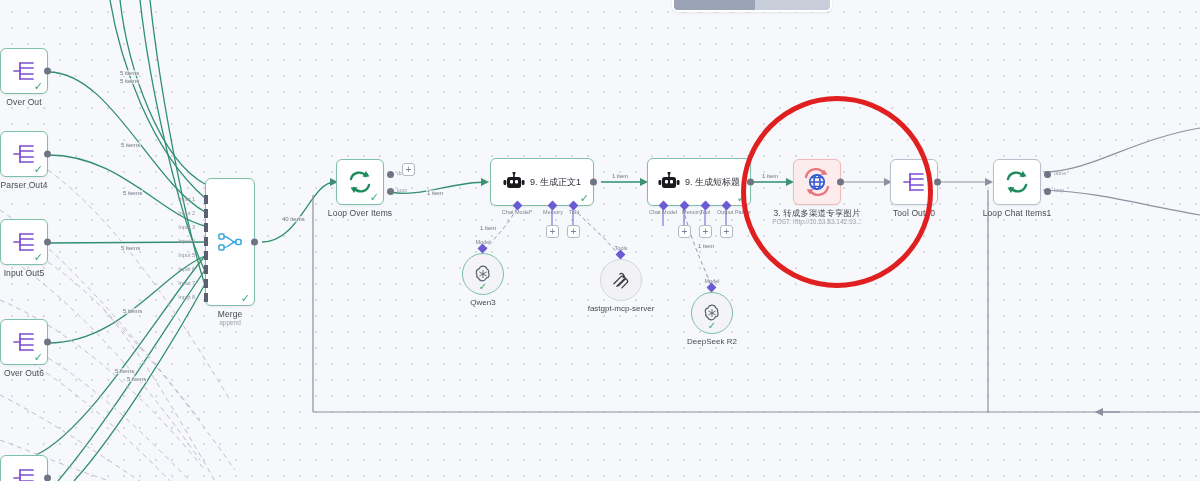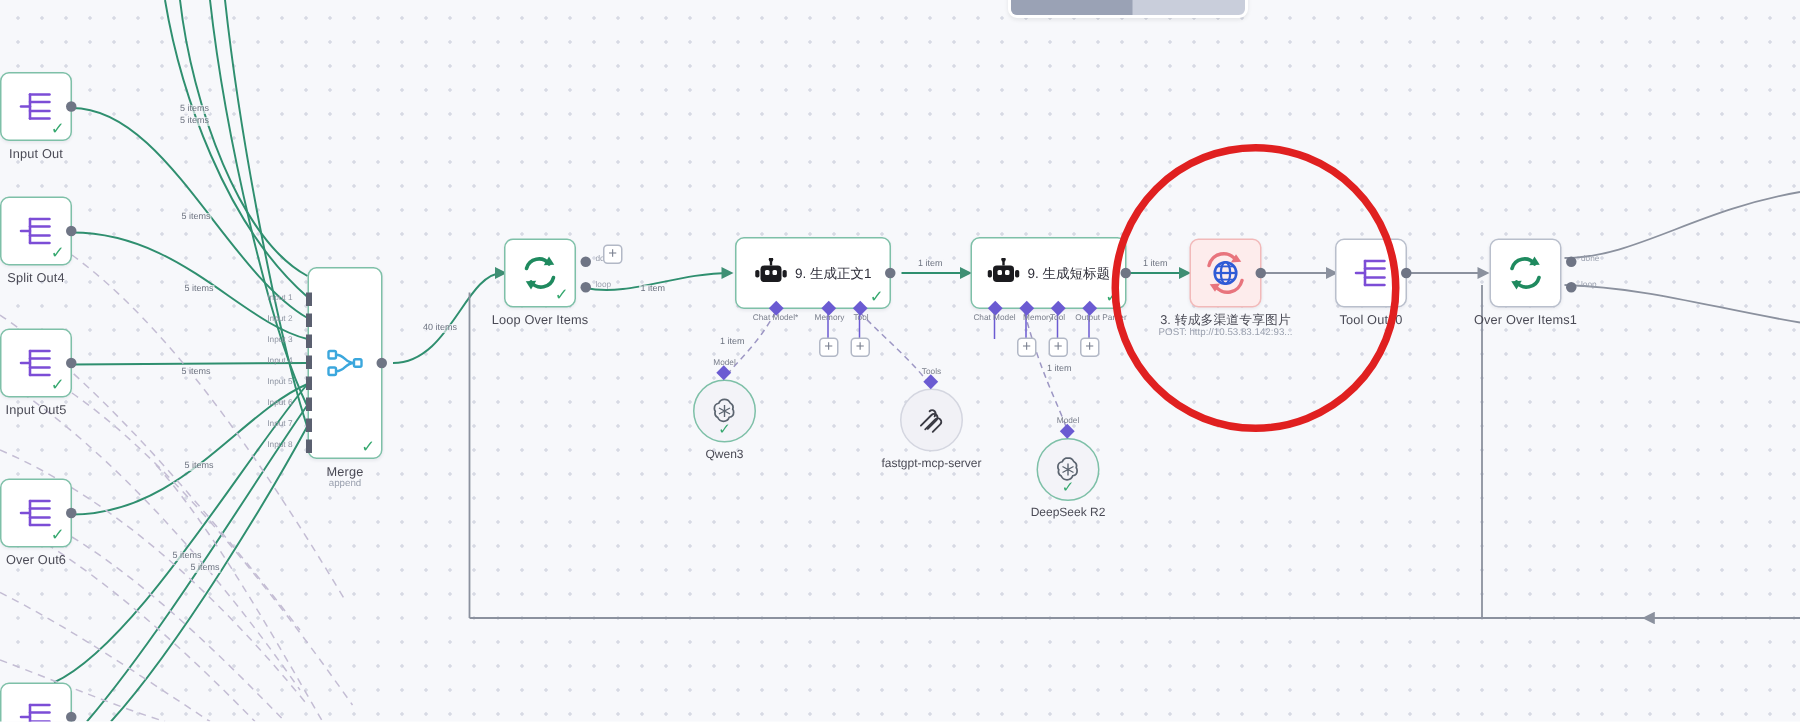--- a/index.html
+++ b/index.html
@@ -390,37 +390,37 @@
         <line x1="2" y1="11" x2="8" y2="11"></line>
         <line x1="8" y1="3" x2="8" y2="19"></line>
         <line x1="8" y1="3" x2="21" y2="3"></line>
         <line x1="8" y1="8" x2="21" y2="8"></line>
         <line x1="8" y1="14" x2="21" y2="14"></line>
         <line x1="8" y1="19" x2="21" y2="19"></line>
       </g>
     </svg>
     <span class="check">✓</span>
     <span class="dot out"></span>
-    <span class="node-label">Input Out</span>
+    <span class="node-label">Over Out</span>
   </div>
 
   <div class="node splitout" style="left:0px;top:131px">
     <svg class="icon" width="24" height="22" viewBox="0 0 24 22">
       <g stroke="#7c4dd6" stroke-width="1.7" fill="none" stroke-linecap="round">
         <line x1="2" y1="11" x2="8" y2="11"></line>
           <line x1="8" y1="3" x2="8" y2="19"></line>
         <line x1="8" y1="3" x2="21" y2="3"></line>
           <line x1="8" y1="8" x2="21" y2="8"></line>
         <line x1="8" y1="14" x2="21" y2="14"></line>
           <line x1="8" y1="19" x2="21" y2="19"></line>
       </g>
     </svg>
     <span class="check">✓</span>
     <span class="dot out"></span>
-    <span class="node-label">Split Out4</span>
+    <span class="node-label">Parser Out4</span>
   </div>
 
   <div class="node splitout" style="left:0px;top:219px">
     <svg class="icon" width="24" height="22" viewBox="0 0 24 22">
       <g stroke="#7c4dd6" stroke-width="1.7" fill="none" stroke-linecap="round">
         <line x1="2" y1="11" x2="8" y2="11"></line>
           <line x1="8" y1="3" x2="8" y2="19"></line>
         <line x1="8" y1="3" x2="21" y2="3"></line>
           <line x1="8" y1="8" x2="21" y2="8"></line>
         <line x1="8" y1="14" x2="21" y2="14"></line>
@@ -612,21 +612,21 @@
       </g>
       <path d="M19,1 L22.5,6.5 L15.5,6.8 z" fill="#1f8a5f"></path>
       <path d="M7,23 L3.5,17.5 L10.5,17.2 z" fill="#1f8a5f"></path>
     </svg>
     <div class="out-pair">
       <span class="p done"></span>
       <span class="lbl done">done</span>
       <span class="p loop"></span>
       <span class="lbl loop">loop</span>
     </div>
-    <span class="node-label">Over Over Items1</span>
+    <span class="node-label">Loop Chat Items1</span>
   </div>
 
   <div class="circle-node" style="left:462px;top:253px">
     <svg class="icon" width="20" height="20" viewBox="0 0 24 24">
       <path d="M12 2.6c-2.1 0-3.9 1.3-4.6 3.2-2 .3-3.5 2-3.5 4.1 0 .8.2 1.6.7 2.3-.6 1.9.2 4 2 5 .8 1.8 2.6 3 4.6 3 2.1 0 3.9-1.3 4.6-3.2 2-.3 3.5-2 3.5-4.1 0-.8-.2-1.6-.7-2.3.6-1.9-.2-4-2-5-.8-1.8-2.6-3-4.6-3z" fill="none" stroke="#5b6470" stroke-width="1.4"></path>
       <path d="M12 7.2v9.6M7.6 9.6l8.8 4.8M16.4 9.6l-8.8 4.8" stroke="#5b6470" stroke-width="1.1" fill="none"></path>
     </svg>
     <span class="check">✓</span>
     <span class="circle-label">Qwen3</span>
   </div>

